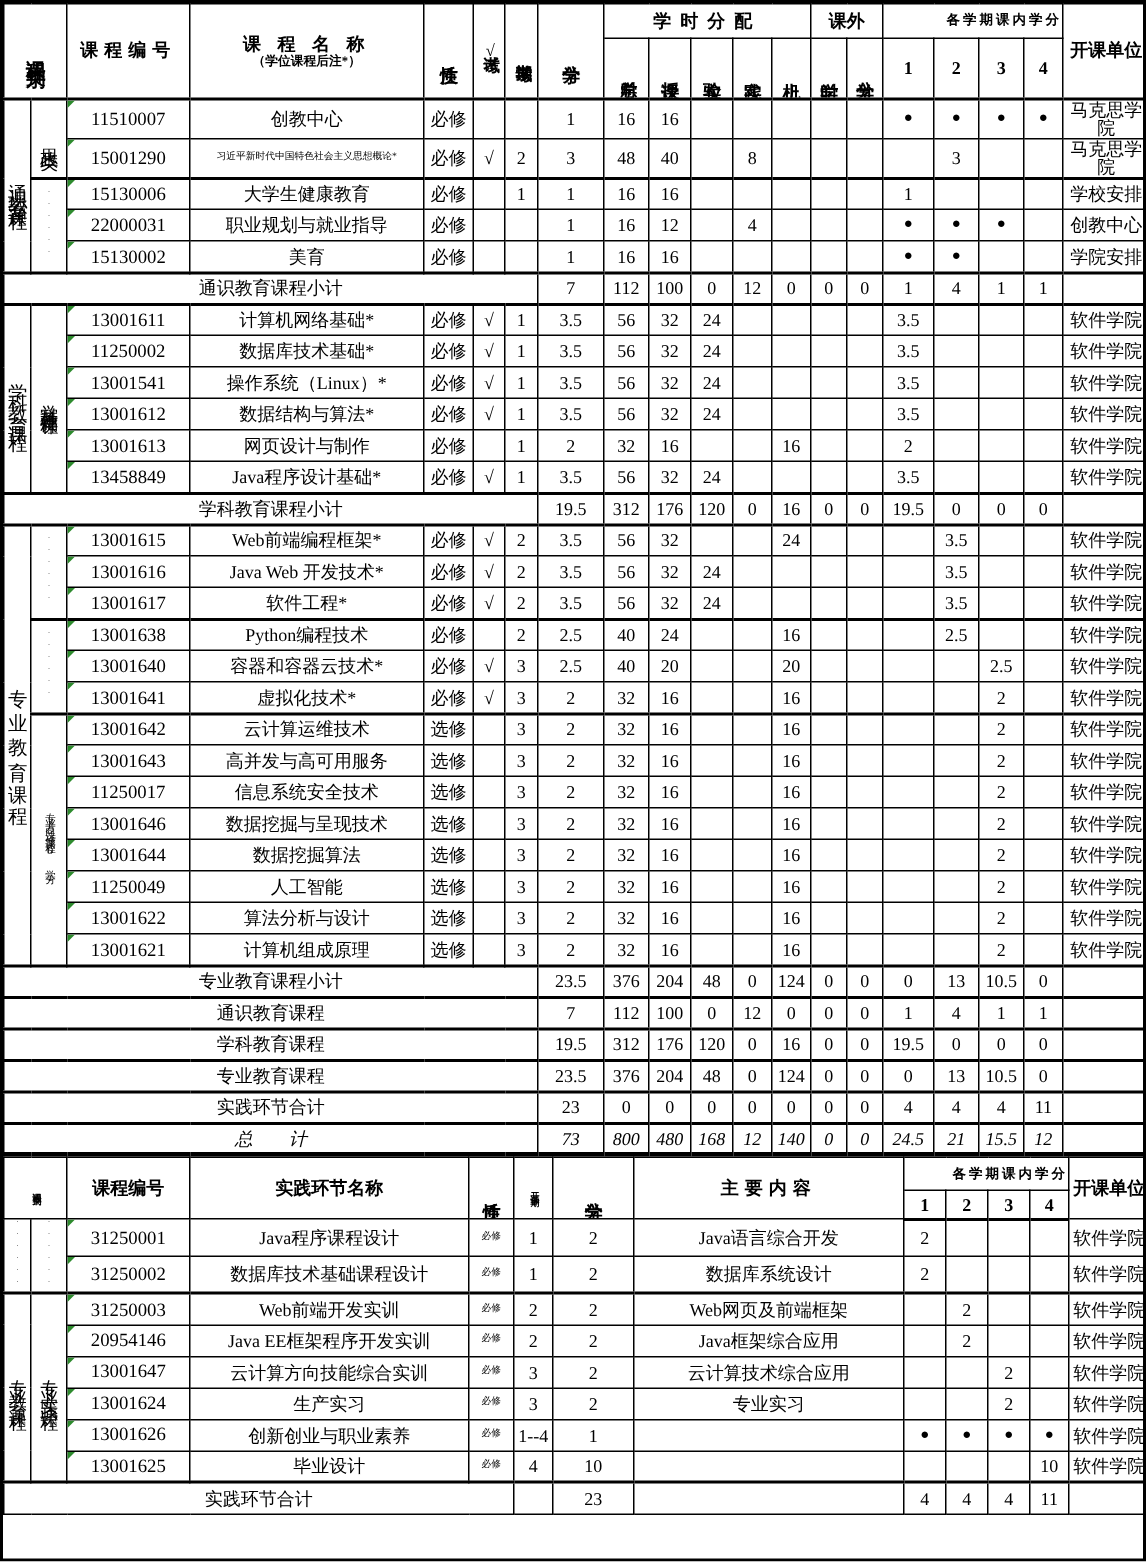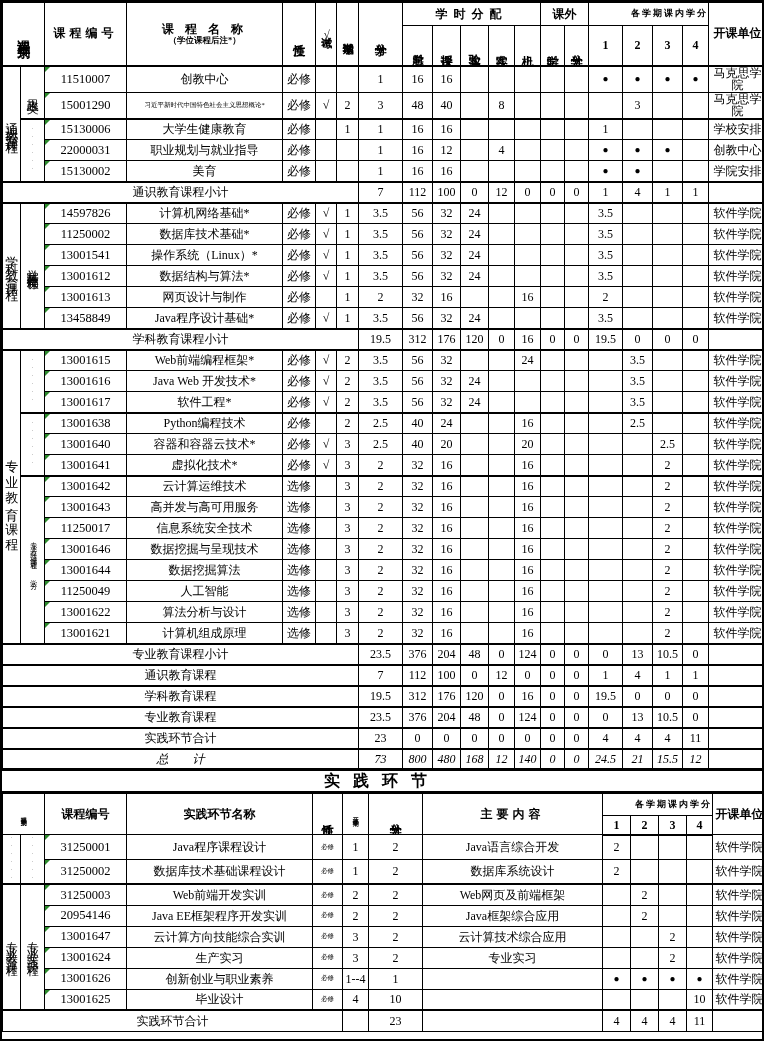--- a/index.html
+++ b/index.html
@@ -225,21 +225,21 @@
           <td>0</td>
           <td>1</td>
           <td>4</td>
           <td>1</td>
           <td>1</td>
           <td></td>
         </tr>
         <tr class="tt">
           <td class="v catg1" rowspan="6">学科教育课程</td>
           <td class="v sub-normal" rowspan="6">学科基础课程</td>
-          <td class="gm code">14597826</td>
+          <td class="gm code">13001611</td>
           <td class="name">计算机网络基础*</td>
           <td>必修</td>
           <td>√</td>
           <td>1</td>
           <td>3.5</td>
           <td>56</td>
           <td>32</td>
           <td>24</td>
           <td></td>
           <td></td>
@@ -743,21 +743,20 @@
           <td>0</td>
           <td>24.5</td>
           <td>21</td>
           <td>15.5</td>
           <td>12</td>
           <td></td>
         </tr>
       </tbody>
   </table>
 
-  <div class="title2">实践环节</div>
 
   <table id="t2">
     <colgroup>
       <col style="width:18px">
         <col style="width:24px">
         <col style="width:82px">
       <col style="width:186px">
         <col style="width:30px">
         <col style="width:26px">
       <col style="width:54px">

